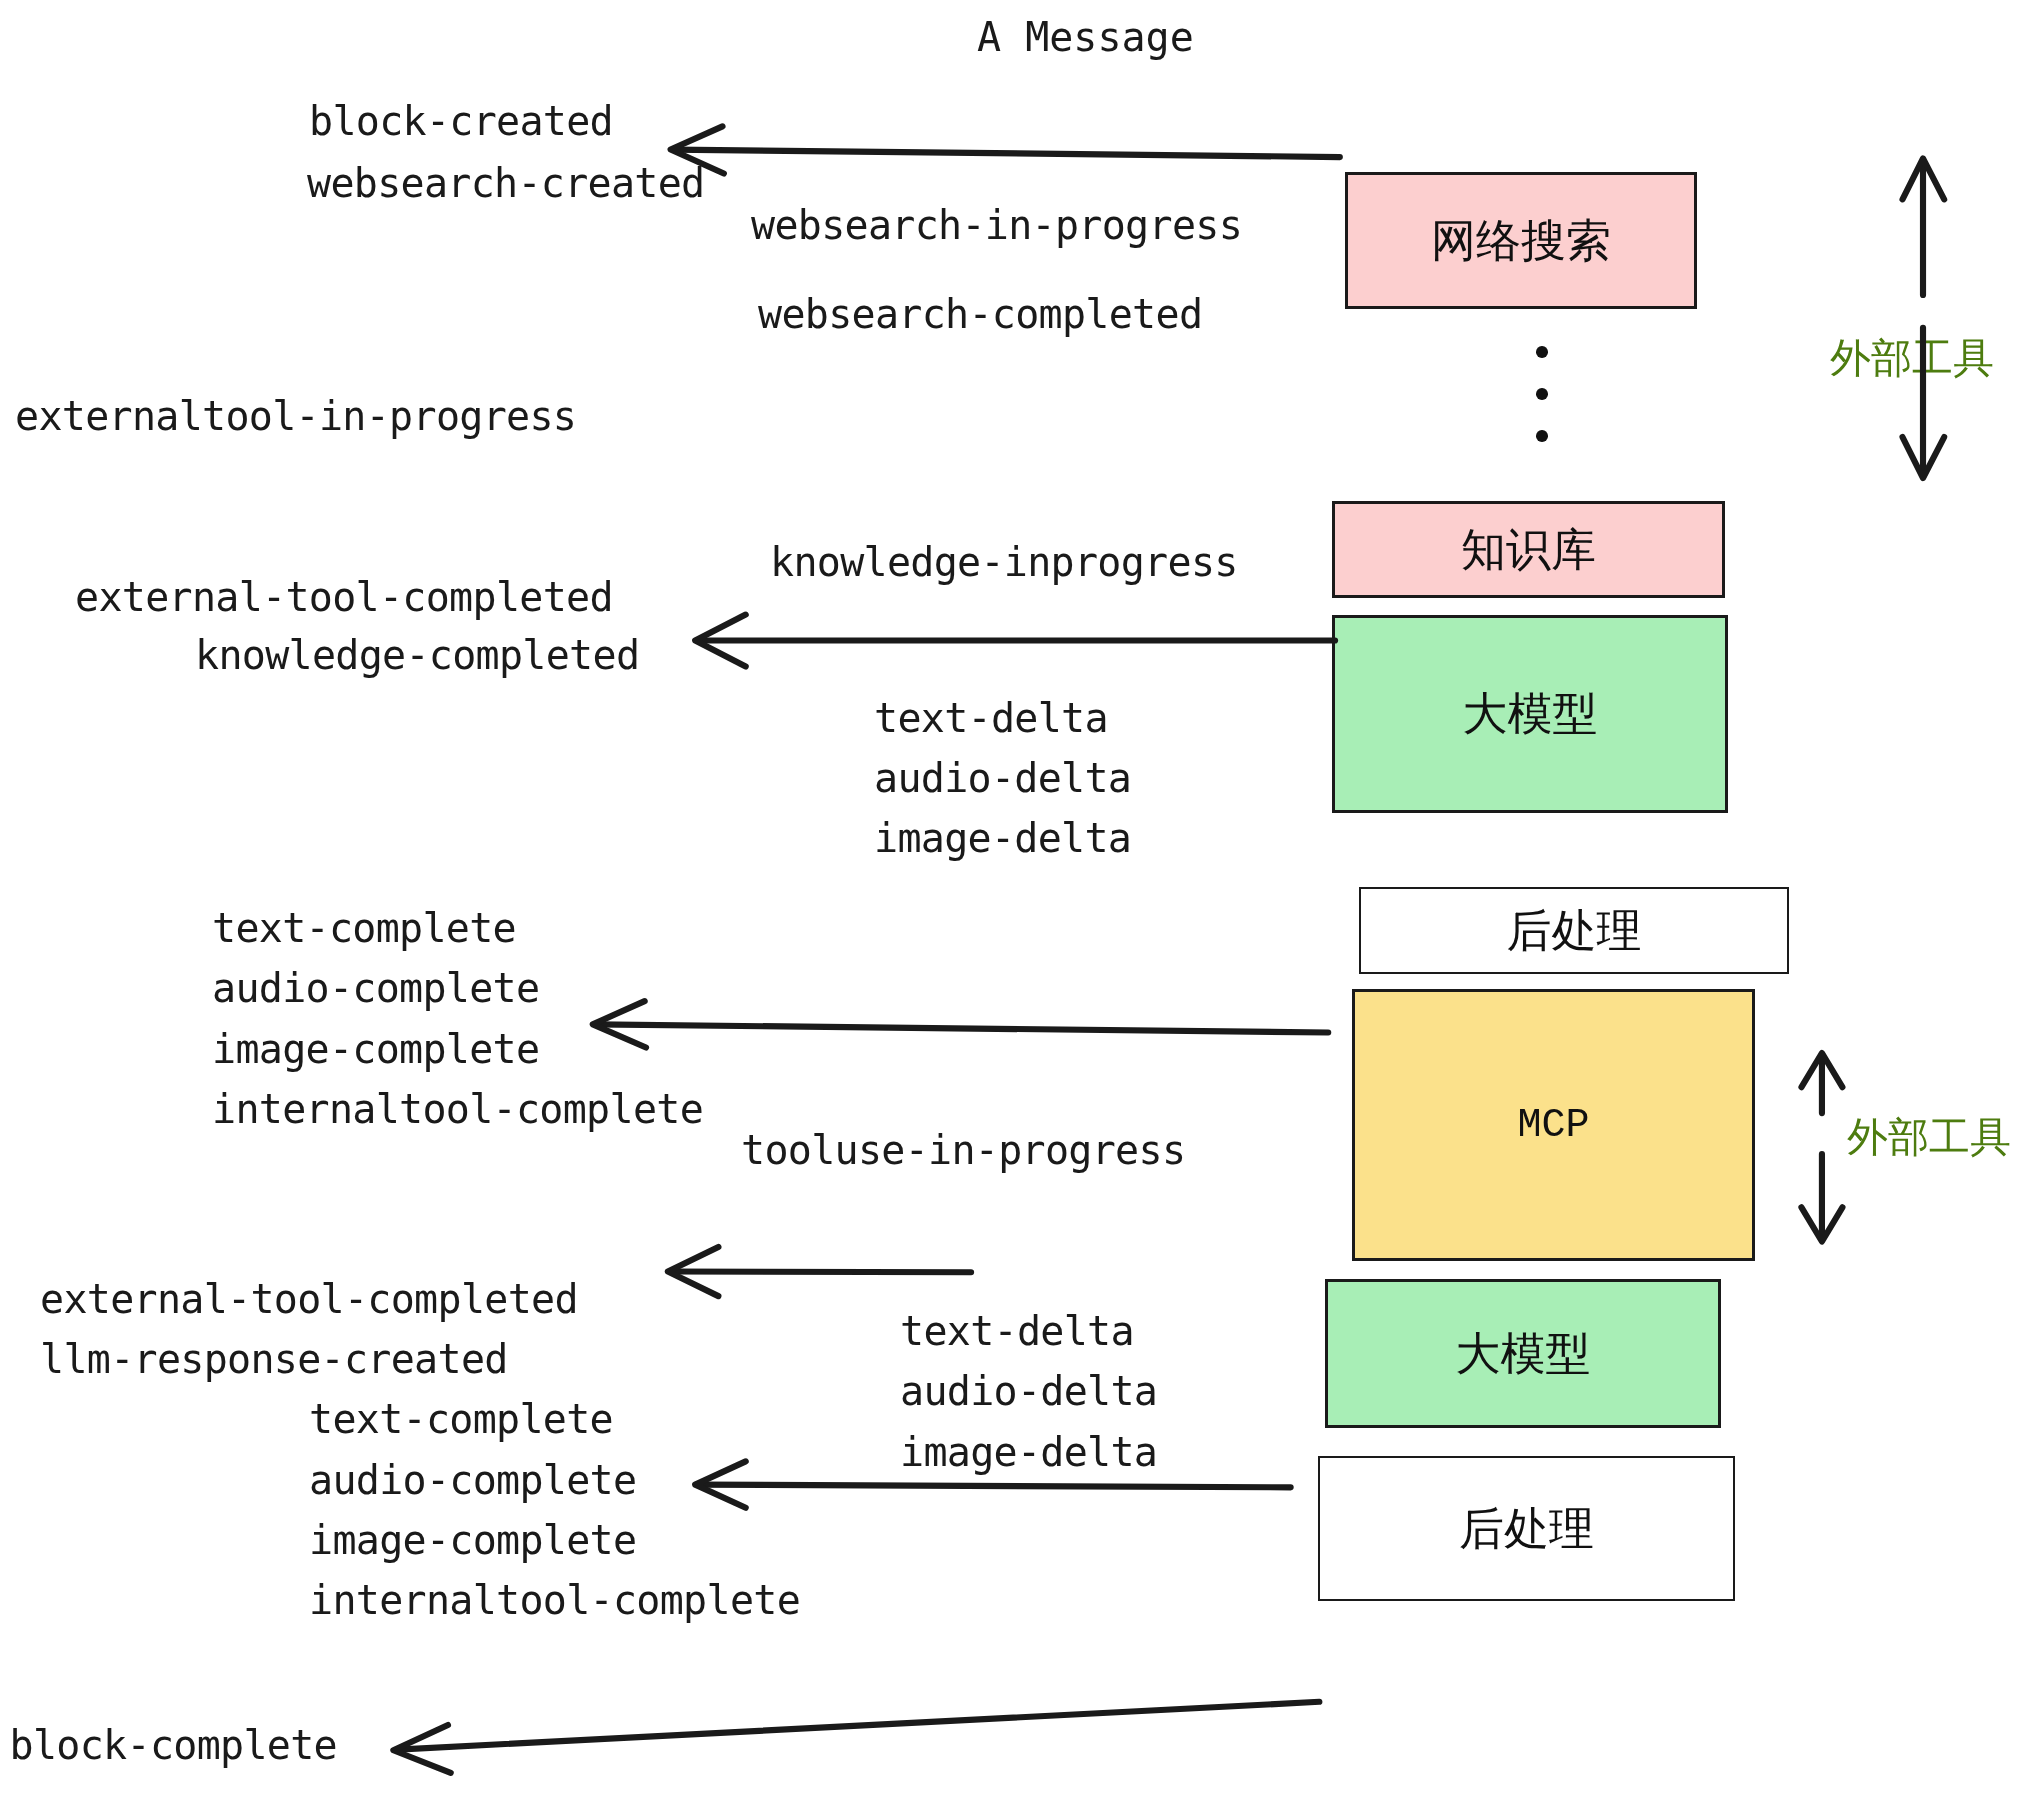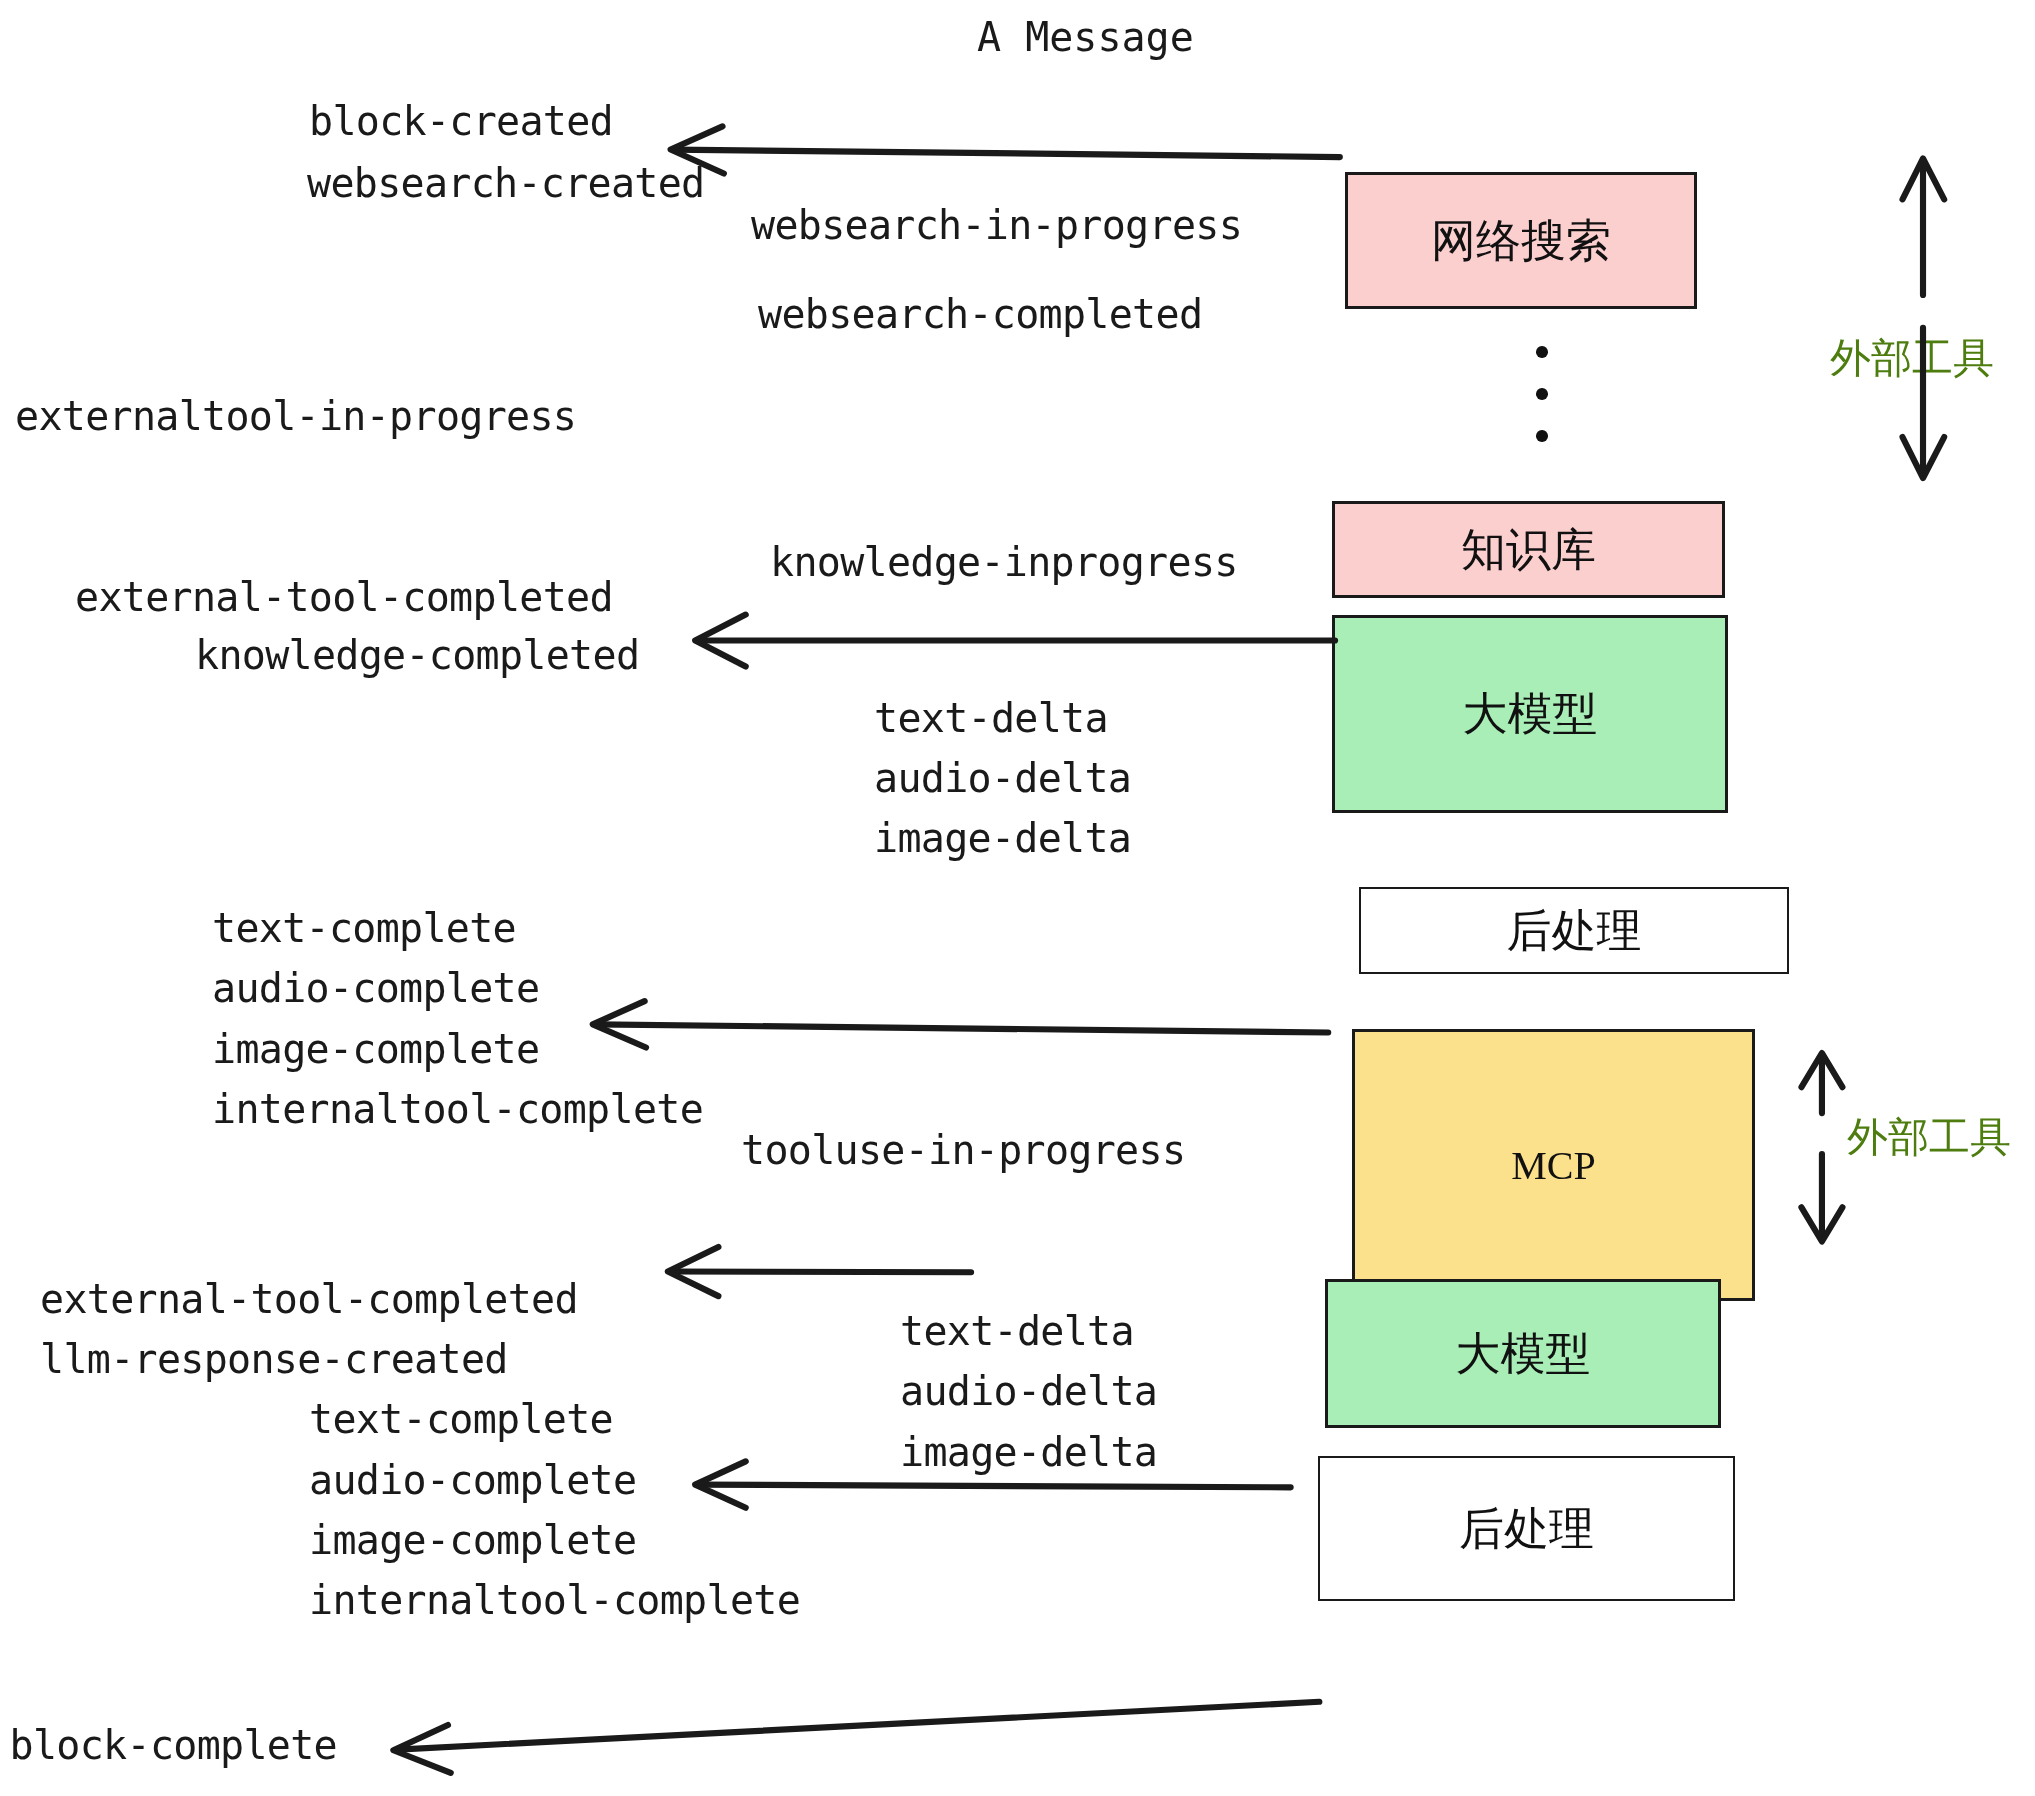--- a/index.html
+++ b/index.html
@@ -29,23 +29,22 @@
   .node{
     position:absolute;
     box-sizing:border-box;
     border:3.4px solid #1a1a1a;
     display:flex;align-items:center;justify-content:center;
     font-family:"DejaVu Sans","Liberation Sans",sans-serif;
     font-size:45px;
     color:#111111;
   }
   .node.mono{
-    font-family:Liberation Serif, serif;
+    font-family:Liberation Mono, monospace;
     font-size:40px;
-    margin-top:40px;
   }
   .side-label{
     position:absolute;
     font-family:"DejaVu Sans","Liberation Sans",sans-serif;
     font-size:41px;
     color:#4d7c0f;
     white-space:nowrap;
   }
   .dots{
     position:absolute;

